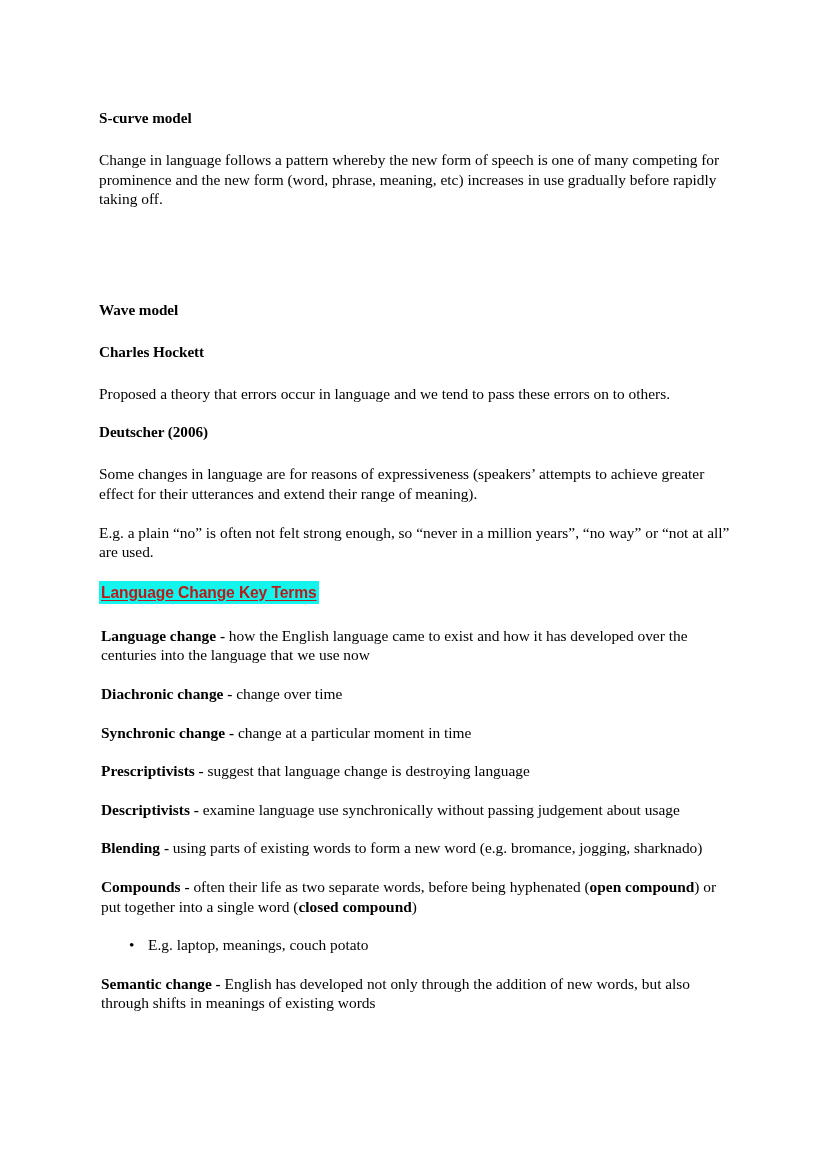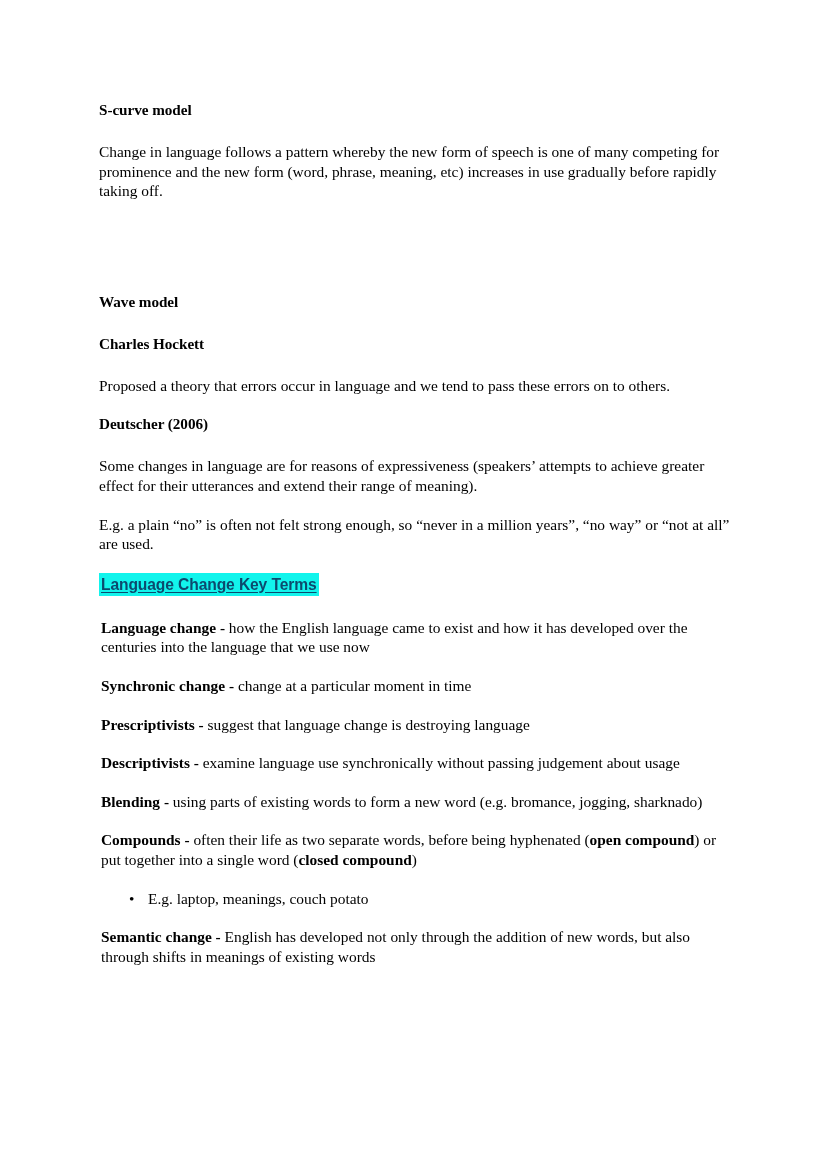--- a/index.html
+++ b/index.html
@@ -13,21 +13,21 @@
     position: relative;
     overflow: hidden;
     font-family: "Liberation Serif", "DejaVu Serif", serif;
     color: #000000;
     -webkit-font-smoothing: antialiased;
   }
 
   .page {
     position: absolute;
     left: 0;
-    top: 0;
+    top: 8px;
     width: 828px;
     height: 1035px;
     background: #ffffff;
   }
 
   .content {
     position: absolute;
     left: 99px;
     top: 100px;
     width: 632px;
@@ -67,21 +67,21 @@
   }
 
   
   .hl-heading {
     margin: 0 0 22px 0;
     line-height: 23px;
   }
   .hl-heading .hl {
     display: inline;
     background: #12F4EC;
-    color: #0c4a6e;
+    color: #b91c1c;
     font-family: "Liberation Sans", "DejaVu Sans", sans-serif;
     font-weight: bold;
     font-size: 15.6px;
     text-decoration: underline;
     text-underline-offset: 1.5px;
     padding: 3px 2px 3px 2px;
     letter-spacing: -0.1px;
   }
 
   
@@ -127,20 +127,23 @@
     <p class="para">E.g. a plain “no” is often not felt strong enough, so “never in a million years”, “no way” or “not at all” are used.</p>
 
     <div class="hl-heading">
       <span class="hl">Language Change Key Terms</span>
     </div>
 
     <p class="term">
       <span class="b">Language change</span><span class="b"> - </span><span>how the English language came to exist and how it has developed over the centuries into the language that we use now</span>
     </p>
 
+    <p class="term">
+      <span class="b">Diachronic change</span><span class="b"> - </span><span>change over time</span>
+    </p>
 
     <p class="term">
       <span class="b">Synchronic change</span><span class="b"> - </span><span>change at a particular moment in time</span>
     </p>
 
     <p class="term">
       <span class="b">Prescriptivists</span><span class="b"> - </span><span>suggest that language change is destroying language</span>
     </p>
 
     <p class="term">

